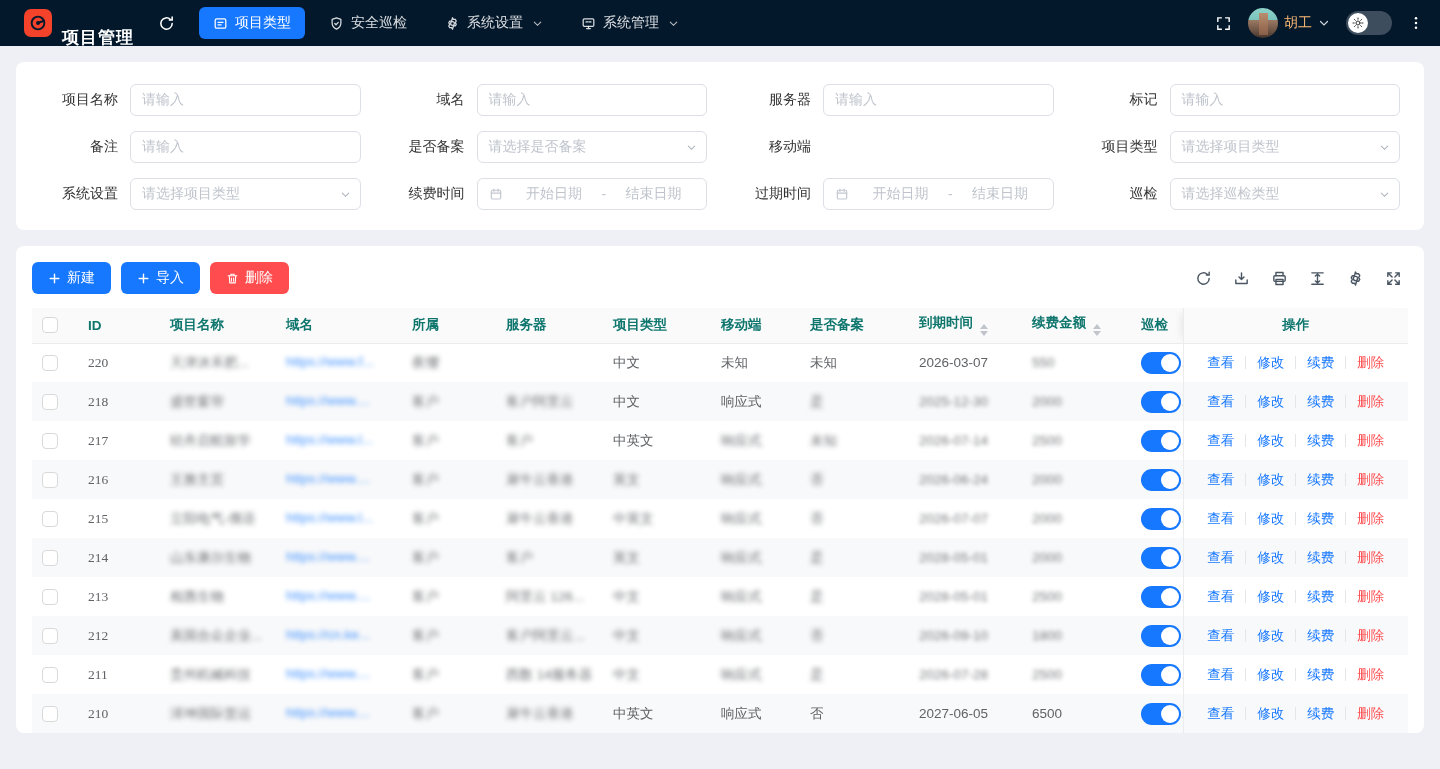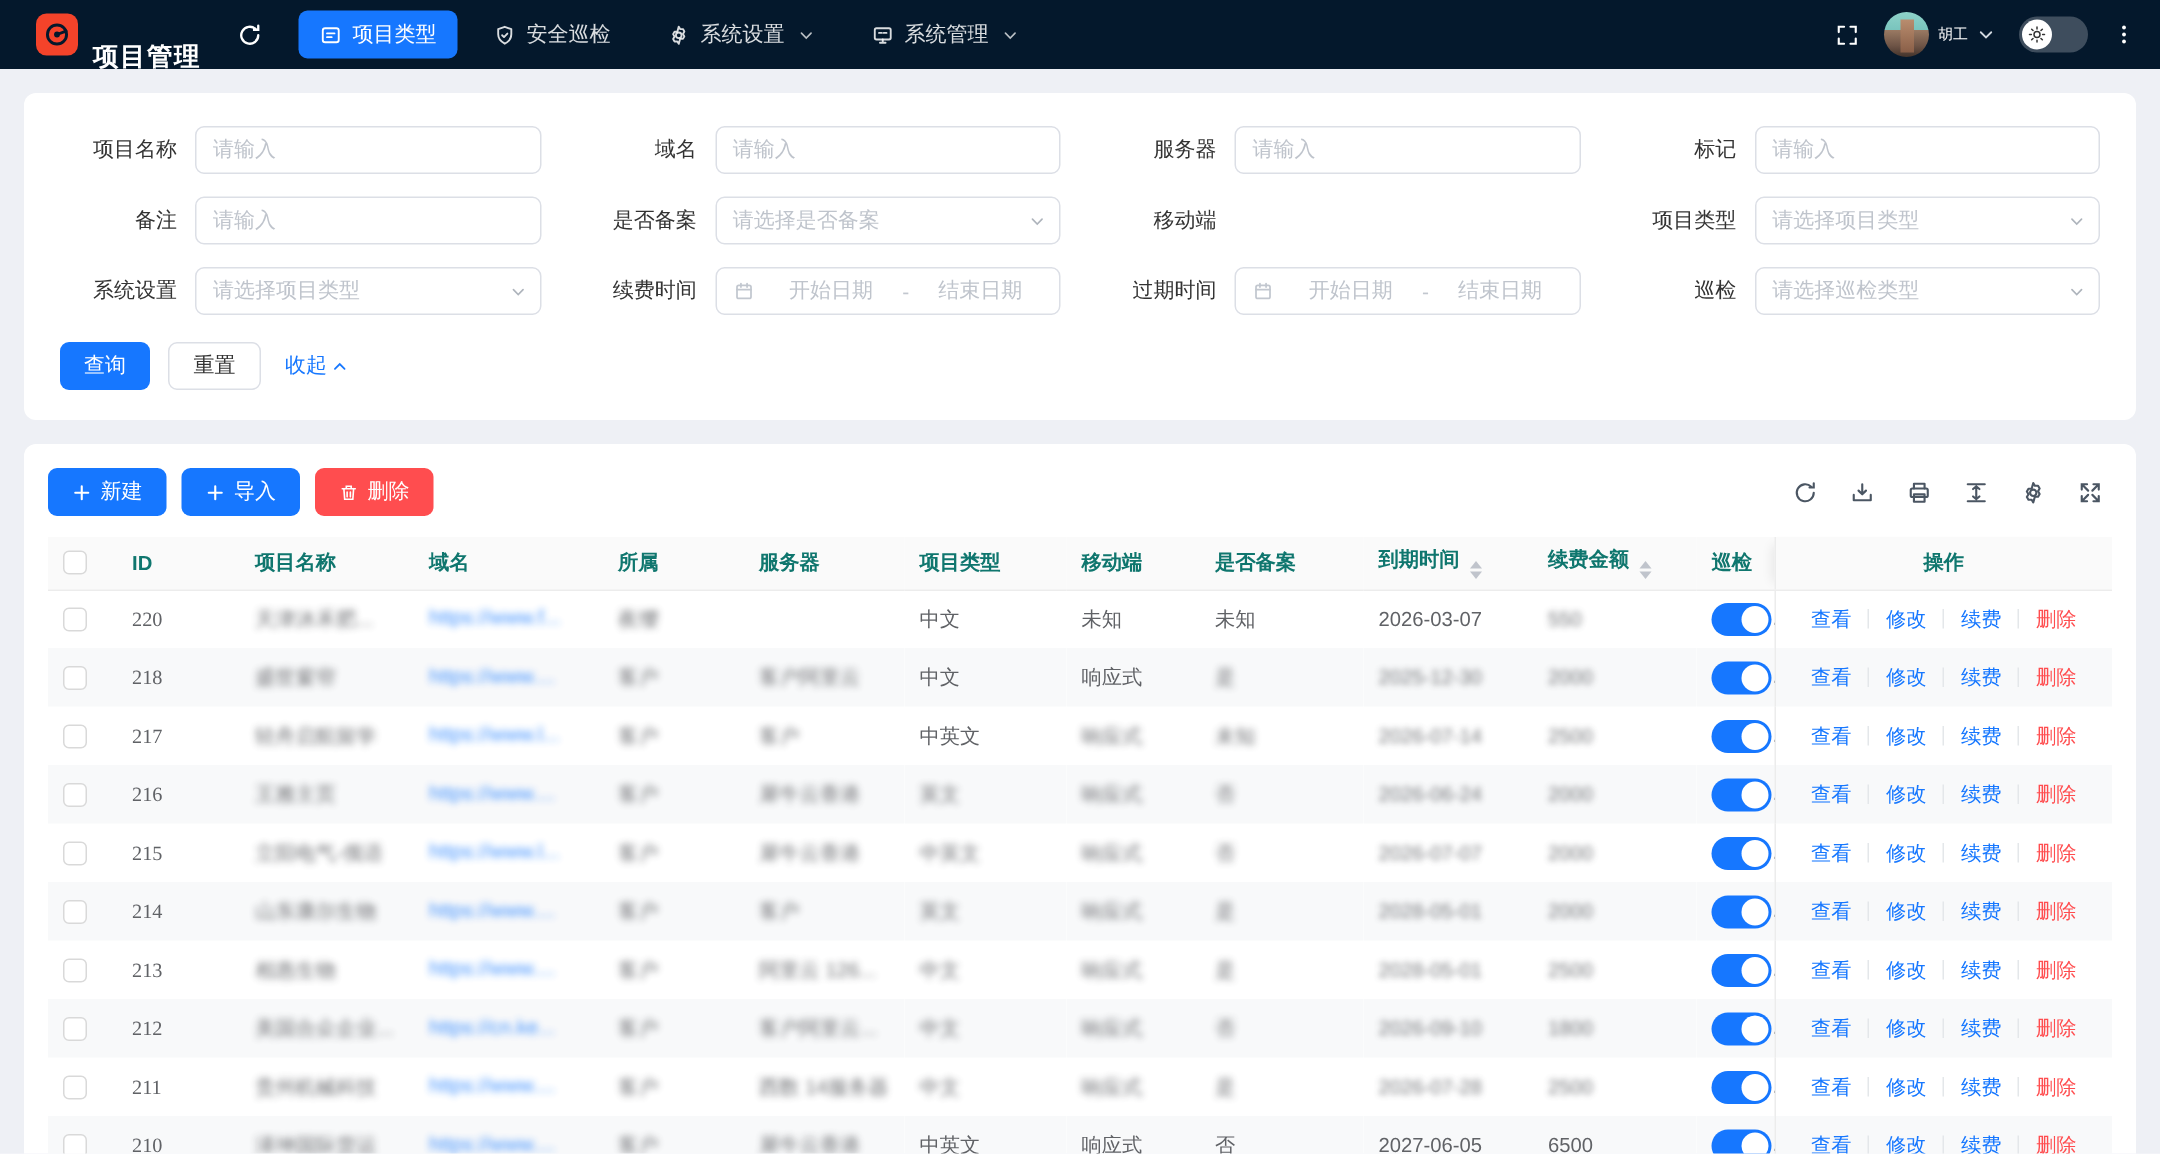--- a/index.html
+++ b/index.html
@@ -35,21 +35,21 @@
   .icon-btn { color: #fff; display: flex; cursor: pointer; }
   .user-chip { display: flex; align-items: center; gap: 6px; cursor: pointer; }
   .avatar {
     width: 30px; height: 30px; border-radius: 50%; overflow: hidden; position: relative;
     background: linear-gradient(180deg,#8ed2c9 0%,#79c4bd 40%,#9a7a63 40%,#6e5446 75%,#43332b 100%);
   }
   .avatar::after {
     content: ""; position: absolute; left: 11px; top: 5px; width: 9px; height: 22px;
     background: linear-gradient(180deg,#b98d6e 0%,#8a5f48 100%);
   }
-  .user-name { font-size: 10px; color: #ffffff; }
+  .user-name { font-size: 14px; color: #fdba74; }
   .theme-switch {
     width: 46px; height: 24px; border-radius: 12px; background: #3e4d5d;
     position: relative; cursor: pointer; flex: 0 0 auto;
   }
   .theme-knob {
     position: absolute; left: 2px; top: 2px; width: 20px; height: 20px; border-radius: 50%;
     background: #fff; display: flex; align-items: center; justify-content: center; color: #333;
   }
 
   
@@ -318,30 +318,20 @@
         <div class="control select">
           <span>请选择巡检类型</span>
           <span class="chev-down">
             <svg width="11" height="11" viewBox="0 0 24 24" fill="none" stroke="currentColor" stroke-width="2.4" stroke-linecap="round">
               <path d="M5 9l7 7 7-7"></path>
             </svg>
           </span>
         </div>
       </div>
     </div>
-  <div class="filter-actions">
-    <button class="btn btn-primary">查询</button>
-    <button class="btn btn-plain">重置</button>
-    <span class="collapse-link">
-      <span>收起</span>
-      <svg width="11" height="11" viewBox="0 0 24 24" fill="none" stroke="#1677ff" stroke-width="2.6" stroke-linecap="round">
-          <path d="M5 15l7-7 7 7"></path>
-        </svg>
-    </span>
-  </div>
 </section>
 
 <section class="table-card">
   <div class="table-toolbar">
     <div class="tb-left">
       <button class="btn btn-primary">
         <svg width="13" height="13" viewBox="0 0 24 24" fill="none" stroke="#fff" stroke-width="2.6" stroke-linecap="round">
             <path d="M12 4v16M4 12h16"></path>
           </svg>
         <span>新建</span>

